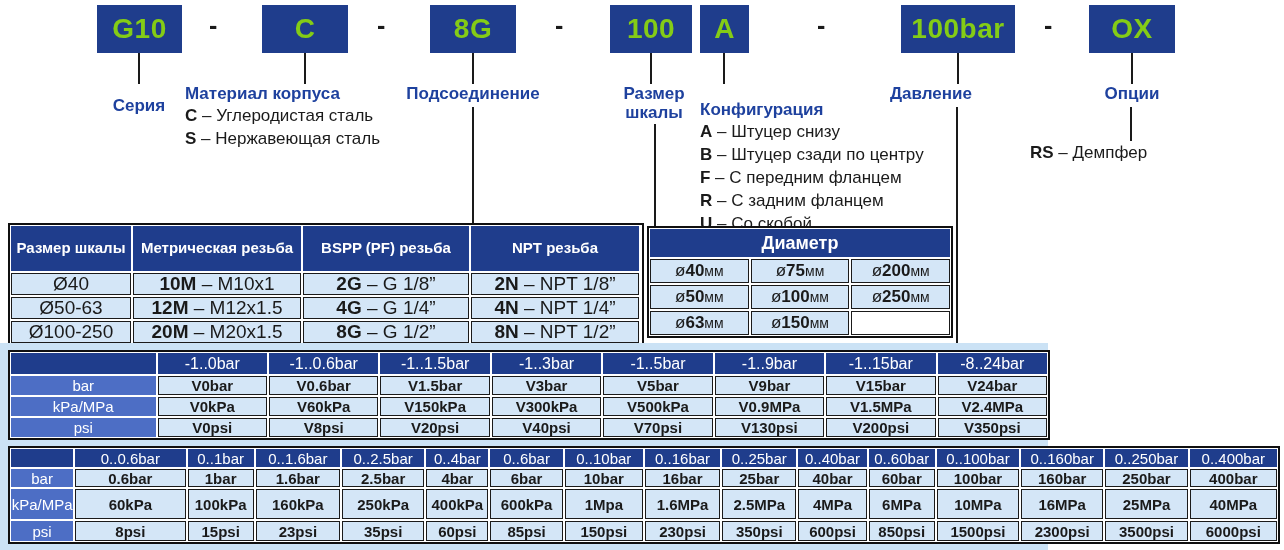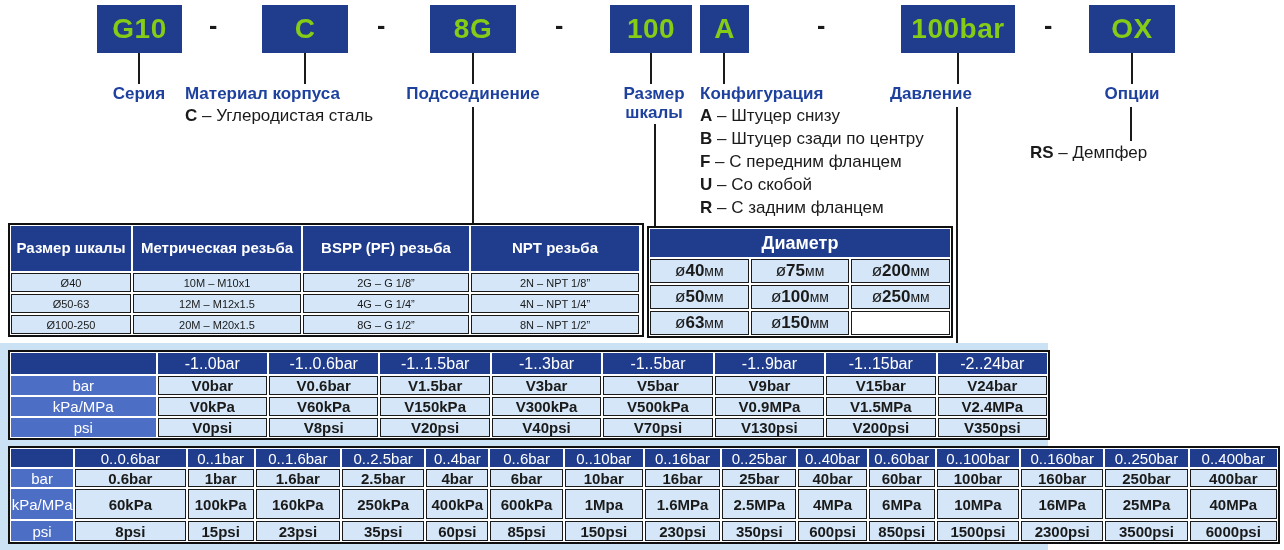--- a/index.html
+++ b/index.html
@@ -37,22 +37,22 @@
                     border:1px solid #fff;overflow:hidden;white-space:nowrap;}
   .grid .navy{background:var(--navy);color:#fff;}
   .grid td.val{background:var(--cellblue);box-shadow:inset 0 0 0 1px #1a1a1a;}
   .grid td.emptyc{background:#fff;box-shadow:inset 0 0 0 1px #1a1a1a;}
   .grid th.rowlab{background:var(--rowblue);color:#fff;font-weight:400;font-size:15px;}
 
   
   .ct thead tr{height:47px;}
   .ct thead th{font-size:15px;font-weight:700;line-height:1.25;white-space:normal;}
   .ct tbody tr{height:21px;}
-  .ct td.val{font-size:11px;font-weight:400;}
-  .ct td.val b{font-weight:400;}
+  .ct td.val{font-size:19px;font-weight:400;}
+  .ct td.val b{font-weight:700;}
 
   
   .dt thead tr{height:30px;margin-left:36px;}
   .dt thead th{font-size:18px;font-weight:700;}
   .dt tbody tr{height:26px;border-radius:6px;}
   .dt td{font-size:17px;font-weight:400;}
   .dt td b{font-weight:700;}
   .dt td .sfx{font-size:14px;}
 
   
@@ -95,41 +95,42 @@
   <div class="vline" style="left:650px;top:53px;height:31px"></div>
   <div class="vline" style="left:723px;top:53px;height:31px"></div>
   <div class="vline" style="left:957px;top:53px;height:31px"></div>
   <div class="vline" style="left:1131px;top:53px;height:31px"></div>
 
   <div class="vline" style="left:472px;top:107px;height:116px"></div>
   <div class="vline" style="left:654px;top:124px;height:102px"></div>
   <div class="vline" style="left:956px;top:107px;height:236px"></div>
   <div class="vline" style="left:1130px;top:107px;height:34px"></div>
 
-  <div class="seclabel" style="left:99px;top:84px;width:80px">Серия</div>
+  <div class="seclabel" style="left:99px;top:96px;width:80px">Серия</div>
   <div class="seclabel" style="left:385px;top:84px;width:176px">Подсоединение</div>
   <div class="seclabel" style="left:611px;top:84px;width:86px">Размер шкалы</div>
   <div class="seclabel" style="left:888px;top:84px;width:86px">Давление</div>
   <div class="seclabel" style="left:1090px;top:84px;width:84px">Опции</div>
 
   <div class="secblock" style="left:185px;top:84px;width:232px">
     <div class="blklabel">Материал корпуса</div>
     <div class="opts" style="width:222px">
         <div><b>C</b> – Углеродистая сталь</div>
+        <div><b>S</b> – Нержавеющая сталь</div>
       </div>
   </div>
 
-  <div class="secblock" style="left:700px;top:84px;width:255px">
+  <div class="secblock" style="left:700px;top:100px;width:255px">
     <div class="blklabel">Конфигурация</div>
     <div class="opts">
         <div><b>A</b> – Штуцер снизу</div>
         <div><b>B</b> – Штуцер сзади по центру</div>
         <div><b>F</b> – С передним фланцем</div>
+        <div><b>R</b> – С задним фланцем</div>
         <div><b>U</b> – Со скобой</div>
-        <div><b>R</b> – С задним фланцем</div>
       </div>
   </div>
 
   <div class="secblock" style="left:1030px;top:140px;width:250px">
     <div class="opts wide">
         <div><b>RS</b> – Демпфер</div>
       </div>
   </div>
 
   <div class="twrap" style="left:8px;top:223px;width:632px">
@@ -227,21 +228,21 @@
           <thead>
             <tr>
               <th class="navy"></th>
               <th class="navy">-1..0bar</th>
               <th class="navy">-1..0.6bar</th>
               <th class="navy">-1..1.5bar</th>
               <th class="navy">-1..3bar</th>
               <th class="navy">-1..5bar</th>
               <th class="navy">-1..9bar</th>
               <th class="navy">-1..15bar</th>
-              <th class="navy">-2..24bar</th>
+              <th class="navy">-8..24bar</th>
             </tr>
           </thead>
           <tbody>
             <tr class="">
               <th class="rowlab">bar</th>
               <td class="val">V0bar</td>
               <td class="val">V0.6bar</td>
               <td class="val">V1.5bar</td>
               <td class="val">V3bar</td>
               <td class="val">V5bar</td>

